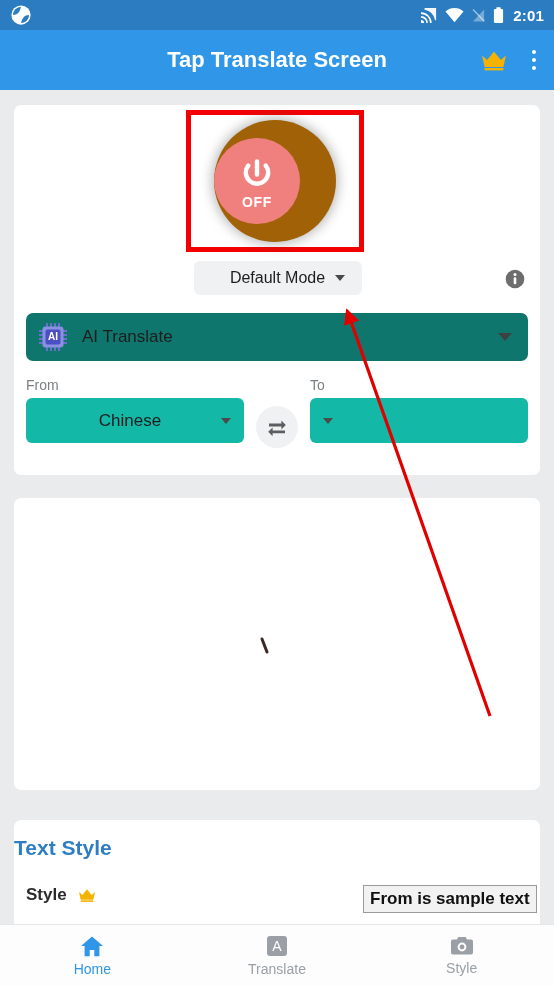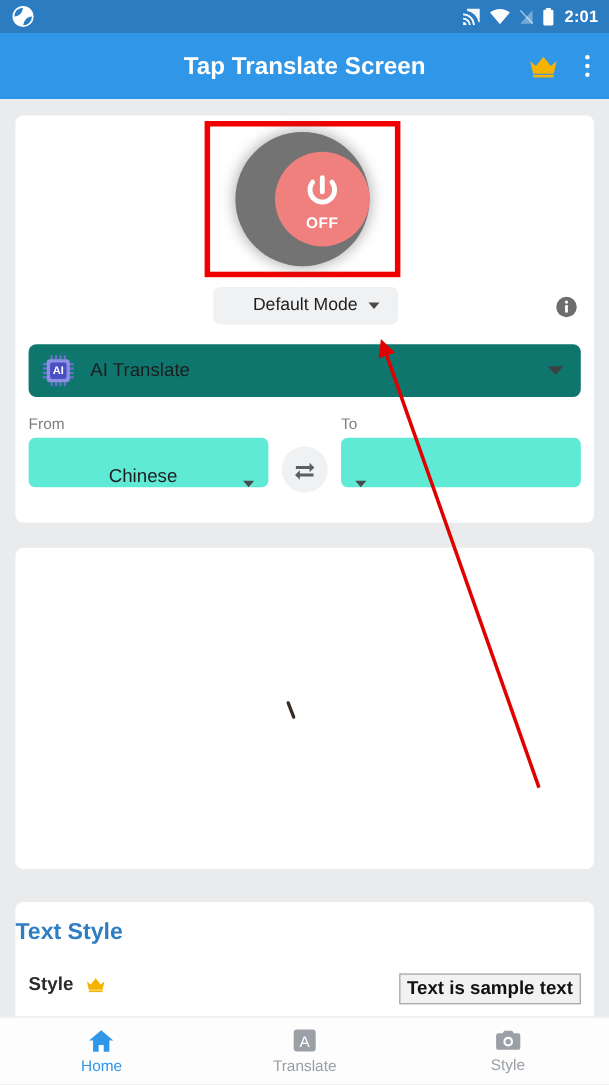--- a/index.html
+++ b/index.html
@@ -91,22 +91,22 @@
     position: absolute; left: -4px; top: -4px;
     width: 136px; height: 136px;
     border-radius: 50%;
     background: radial-gradient(circle, rgba(90,90,90,0.55) 55%, rgba(120,120,120,0.0) 72%);
     filter: blur(5px);
   }
   .power-outer {
     position: relative;
     width: 122px; height: 122px;
     border-radius: 50%;
-    background: #737373;
-    display: flex; align-items: center; justify-content: flex-end;
+    background: #a16207;
+    display: flex; align-items: center; justify-content: flex-start;
   }
   .power-inner {
     width: 86px; height: 86px;
     border-radius: 50%;
     background: #f0807e;
     display: flex; flex-direction: column;
     align-items: center; justify-content: center;
     gap: 1px;
   }
   .power-glyph { display: block; margin-top: 2px; }
@@ -157,22 +157,22 @@
     border-top: 8px solid #3e4144;
   }
 
   
   .lang-block { position: absolute; top: 377px; }
   .lang-label {
     font-size: 14px; color: #7b8084;
     margin-bottom: 5px; display: block;
   }
   .lang-select {
-    height: 45px; background: #5eead4; border-radius: 6px;
-    display: flex; align-items: flex-end;
+    height: 45px; background: #14b8a6; border-radius: 6px;
+    display: flex; align-items: center;
     padding: 0 13px;
     position: relative;
   }
   .lang-value {
     flex: 1; text-align: center;
     font-size: 17px; color: #1d1d1d;
   }
   #block-from { left: 26px; width: 218px; }
   #block-to   { left: 310px; width: 218px; }
   .swap-btn {
@@ -366,21 +366,21 @@
 
   <div class="card" id="card-style"></div>
   <div class="style-title">Text Style</div>
   <div class="style-row">
     <span class="lbl">Style</span>
     <svg class="crown-sm" viewBox="0 0 28 24">
       <path d="M2 7.5 7.2 12 14 3.5 20.8 12 26 7.5 23.4 19H4.6z" fill="#f5b300"></path>
       <rect x="4.6" y="20" width="18.8" height="2.4" fill="#f5b300"></rect>
     </svg>
   </div>
-  <div class="sample-box">Text is sample text</div>
+  <div class="sample-box">From is sample text</div>
 
   <div class="bottomnav">
     <div class="nav-item active">
       <svg width="24" height="22" viewBox="0 0 24 22">
         <path d="M12 1.5 23 11h-3.6v10.2h-5.1V15h-4.6v6.2H4.6V11H1z" fill="#2f96e8"></path>
       </svg>
       <span class="nav-label">Home</span>
     </div>
     <div class="nav-item inactive">
       <svg width="22" height="22" viewBox="0 0 22 22">

